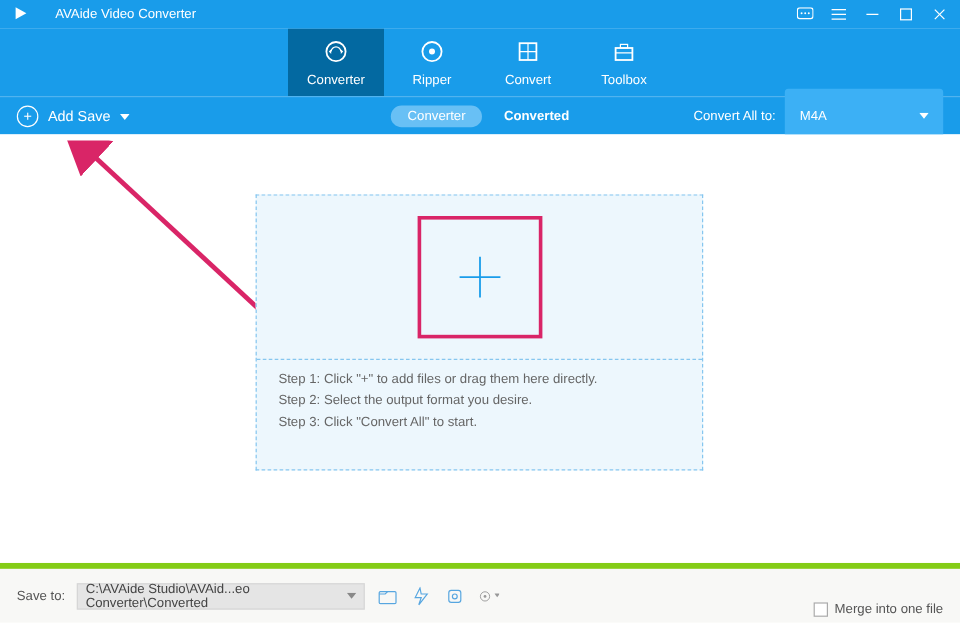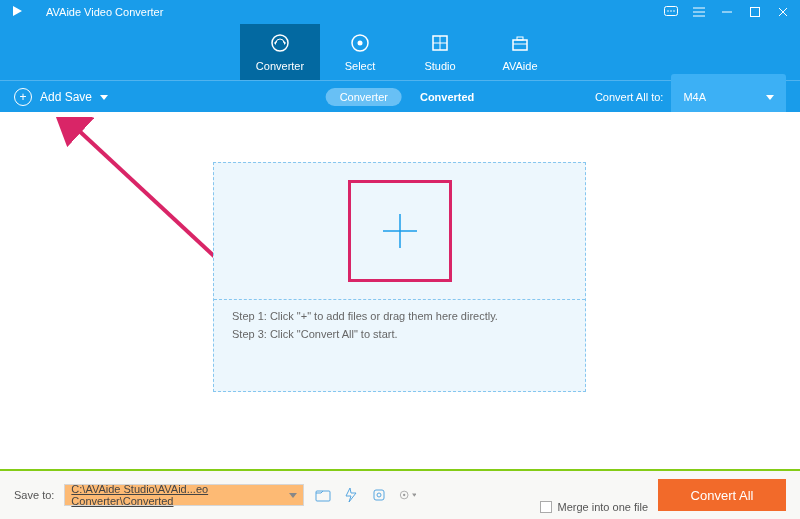--- a/index.html
+++ b/index.html
@@ -39,21 +39,21 @@
 }
 .pill-active {
   background: #68c0f5; border-radius: 10px; padding: 3px 14px; cursor: pointer;
 }
 .pill-inactive { cursor: pointer; font-weight: bold; }
 .convert-to {
   margin-left: auto; display: flex; align-items: center; gap: 8px; color: #fff; font-size: 11px;
 }
 .format-select {
   background: #3cb0f5; color: #fff; border-radius: 3px; padding: 17px 12px;
-  display: flex; align-items: center; gap: 60px; font-size: 11px; cursor: pointer; justify-content: space-between;
+  display: flex; align-items: center; gap: 77px; font-size: 11px; cursor: pointer; justify-content: space-between;
 }
 
 .canvas {
   height: 357px; background: #fff; position: relative;
 }
 .drop-area {
   position: absolute; left: 213px; top: 50px; width: 373px; height: 230px;
   border: 1px dashed #86c6ef; background: #edf7fd;
   display: flex; flex-direction: column;
 }
@@ -66,27 +66,27 @@
 }
 .drop-steps {
   flex: 1; border-top: 1px dashed #86c6ef; padding: 10px 18px;
   display: flex; flex-direction: column; gap: 6px; font-size: 11px; color: #666;
 }
 .arrow-annot {
   position: absolute; left: 55px; top: 5px; pointer-events: none;
 }
 
 .footer {
-  height: 50px; background: #f8f8f6; border-top: 2px solid #84cc16;
+  height: 50px; background: #f8f8f6; border-top: 5px solid #84cc16;
   display: flex; align-items: center; padding: 0 14px; gap: 10px; font-size: 11px; color: #555;
 }
 .path-input {
-  flex: 0 0 240px; height: 22px; border: 1px solid #d6d6d6; background: #fdba74;
+  flex: 0 0 240px; height: 22px; border: 1px solid #d6d6d6; background: #e5e5e5;
   display: flex; align-items: center; padding: 0 6px; color: #444; font-size: 11px;
-  justify-content: space-between; cursor: pointer; text-decoration: underline;
+  justify-content: space-between; cursor: pointer;
 }
 .footer-icons { display: flex; align-items: center; gap: 10px; }
 .footer-icon { width: 18px; height: 18px; display: flex; align-items: center; justify-content: center; cursor: pointer; }
 .merge-chk { display: flex; align-items: center; gap: 6px; margin-left: auto; cursor: pointer; margin-top: 23px; }
 .merge-chk .box { width: 12px; height: 12px; border: 1px solid #aaa; background: #fff; }
 .convert-all-btn {
   width: 128px; height: 32px; background: #f26a2a; color: #fff;
   display: flex; align-items: center; justify-content: center; font-size: 13px; cursor: pointer;
 }
 </style>
@@ -149,41 +149,41 @@
     </span>
     <span>Converter</span>
   </div>
   <div class="nav-item">
     <span>
       <svg width="22" height="22" viewBox="0 0 22 22">
           <circle cx="11" cy="11" r="8" fill="none" stroke="#fff" stroke-width="1.5"></circle>
           <circle cx="11" cy="11" r="2.5" fill="#fff"></circle>
         </svg>
     </span>
-    <span>Select</span>
+    <span>Ripper</span>
   </div>
   <div class="nav-item">
     <span>
       <svg width="22" height="22" viewBox="0 0 22 22">
           <rect x="4" y="4" width="14" height="14" fill="none" stroke="#fff" stroke-width="1.5"></rect>
           <line x1="11" y1="4" x2="11" y2="18" stroke="#fff"></line>
           <line x1="4" y1="11" x2="18" y2="11" stroke="#fff"></line>
         </svg>
     </span>
-    <span>Studio</span>
+    <span>Convert</span>
   </div>
   <div class="nav-item">
     <span>
       <svg width="22" height="22" viewBox="0 0 22 22">
           <rect x="4" y="8" width="14" height="10" fill="none" stroke="#fff" stroke-width="1.5"></rect>
           <rect x="8" y="5" width="6" height="3" fill="none" stroke="#fff"></rect>
           <line x1="4" y1="12" x2="18" y2="12" stroke="#fff"></line>
         </svg>
     </span>
-    <span>AVAide</span>
+    <span>Toolbox</span>
   </div>
 </div>
 
 <div class="secbar">
   <div class="add-files">
     <span class="add-circle">+</span>
     <span>Add Save</span>
     <span>
       <svg width="8" height="6" viewBox="0 0 8 6">
           <polygon points="0,0 8,0 4,5" fill="#fff"></polygon>
@@ -221,20 +221,21 @@
     <div class="drop-plus-zone">
       <div class="plus-box">
         <svg width="42" height="42" viewBox="0 0 42 42">
           <line x1="21" y1="4" x2="21" y2="38" stroke="#199cea" stroke-width="1.5"></line>
           <line x1="4" y1="21" x2="38" y2="21" stroke="#199cea" stroke-width="1.5"></line>
         </svg>
       </div>
     </div>
     <div class="drop-steps">
       <span>Step 1: Click "+" to add files or drag them here directly.</span>
+      <span>Step 2: Select the output format you desire.</span>
       <span>Step 3: Click "Convert All" to start.</span>
     </div>
   </div>
 </div>
 
 <div class="footer">
   <span>Save to:</span>
   <div class="path-input">
     <span>C:\AVAide Studio\AVAid...eo Converter\Converted</span>
     <span>
@@ -268,16 +269,13 @@
         </svg>
       <svg width="6" height="5" viewBox="0 0 6 5" style="margin-left:1px">
           <polygon points="0,0 6,0 3,4" fill="#999"></polygon>
         </svg>
     </span>
   </div>
   <div class="merge-chk">
     <span class="box"></span>
     <span>Merge into one file</span>
   </div>
-  <div class="convert-all-btn">
-    <span>Convert All</span>
-  </div>
 </div>
 
 </body></html>

